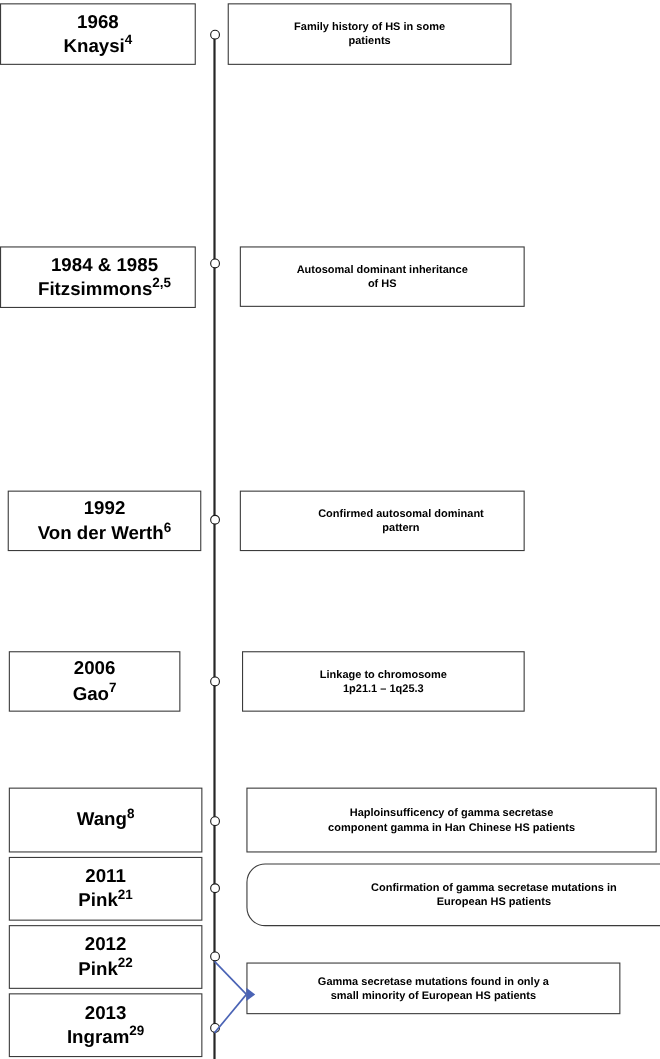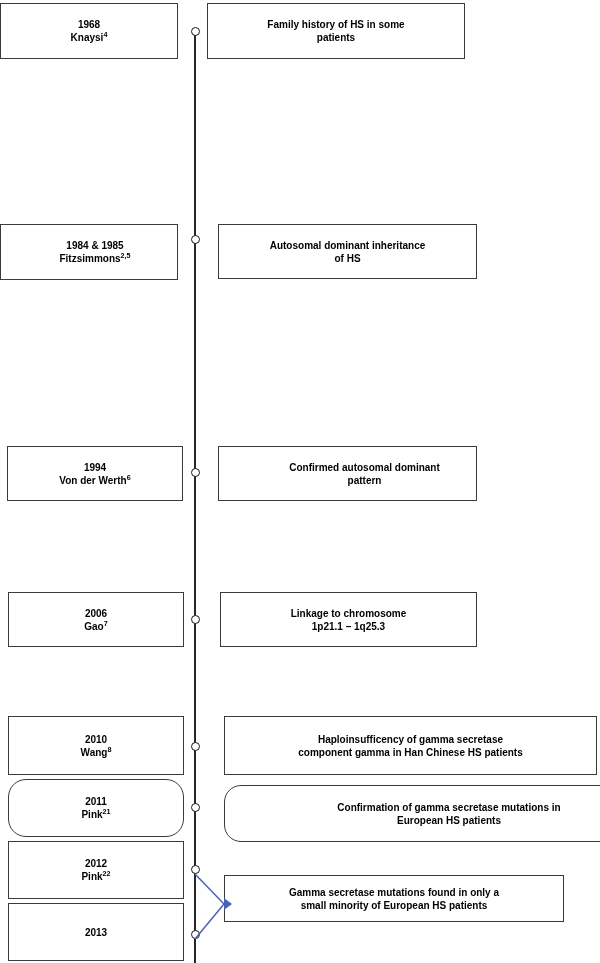--- a/index.html
+++ b/index.html
@@ -50,21 +50,21 @@
     display: flex;
     align-items: center;
     justify-content: center;
     text-align: center;
     color: #000000;
     font-weight: bold;
     line-height: 1.30;
     padding: 2px 6px;
   }
   .box.left {
-    font-size: 10px;
+    font-size: 17px;
     align-items: center;
   }
   .box.right {
     font-size: 10px;
   }
   .box .inner {
     width: 100%;
   }
   sup {
     font-size: 0.72em;
@@ -115,56 +115,56 @@
 
   <div class="box left" style="left:0px;  top:224px; width:178px; height:56px;padding-left:18px;">
     <div class="inner">
       <div>1984 &amp; 1985</div>
       <div><span>Fitzsimmons</span><sup>2,5</sup></div>
     </div>
   </div>
 
   <div class="box left" style="left:7px;  top:446px; width:176px; height:55px;">
     <div class="inner">
-      <div>1994</div>
+      <div>1992</div>
       <div><span>Von der Werth</span><sup>6</sup></div>
     </div>
   </div>
 
-  <div class="box left" style="left:8px;  top:592px; width:176px; height:55px;">
+  <div class="box left" style="left:8px;  top:592px; width:156px; height:55px;">
     <div class="inner">
       <div>2006</div>
       <div><span>Gao</span><sup>7</sup></div>
     </div>
   </div>
 
   <div class="box left" style="left:8px;  top:716px; width:176px; height:59px;">
     <div class="inner">
-      <div>2010</div>
       <div><span>Wang</span><sup>8</sup></div>
     </div>
   </div>
 
-  <div class="box left" style="left:8px;  top:779px; width:176px; height:58px;border-radius:18px;">
+  <div class="box left" style="left:8px;  top:779px; width:176px; height:58px;">
     <div class="inner">
       <div>2011</div>
       <div><span>Pink</span><sup>21</sup></div>
     </div>
   </div>
 
   <div class="box left" style="left:8px;  top:841px; width:176px; height:58px;">
     <div class="inner">
       <div>2012</div>
       <div><span>Pink</span><sup>22</sup></div>
     </div>
   </div>
 
   <div class="box left" style="left:8px;  top:903px; width:176px; height:58px;">
     <div class="inner">
       <div>2013</div>
+      <div><span>Ingram</span><sup>29</sup></div>
     </div>
   </div>
 
   <div class="box right" style="left:207px; top:3px;   width:258px; height:56px;">
     <div class="inner">
       <div>Family history of HS in some</div>
       <div>patients</div>
     </div>
   </div>
 

